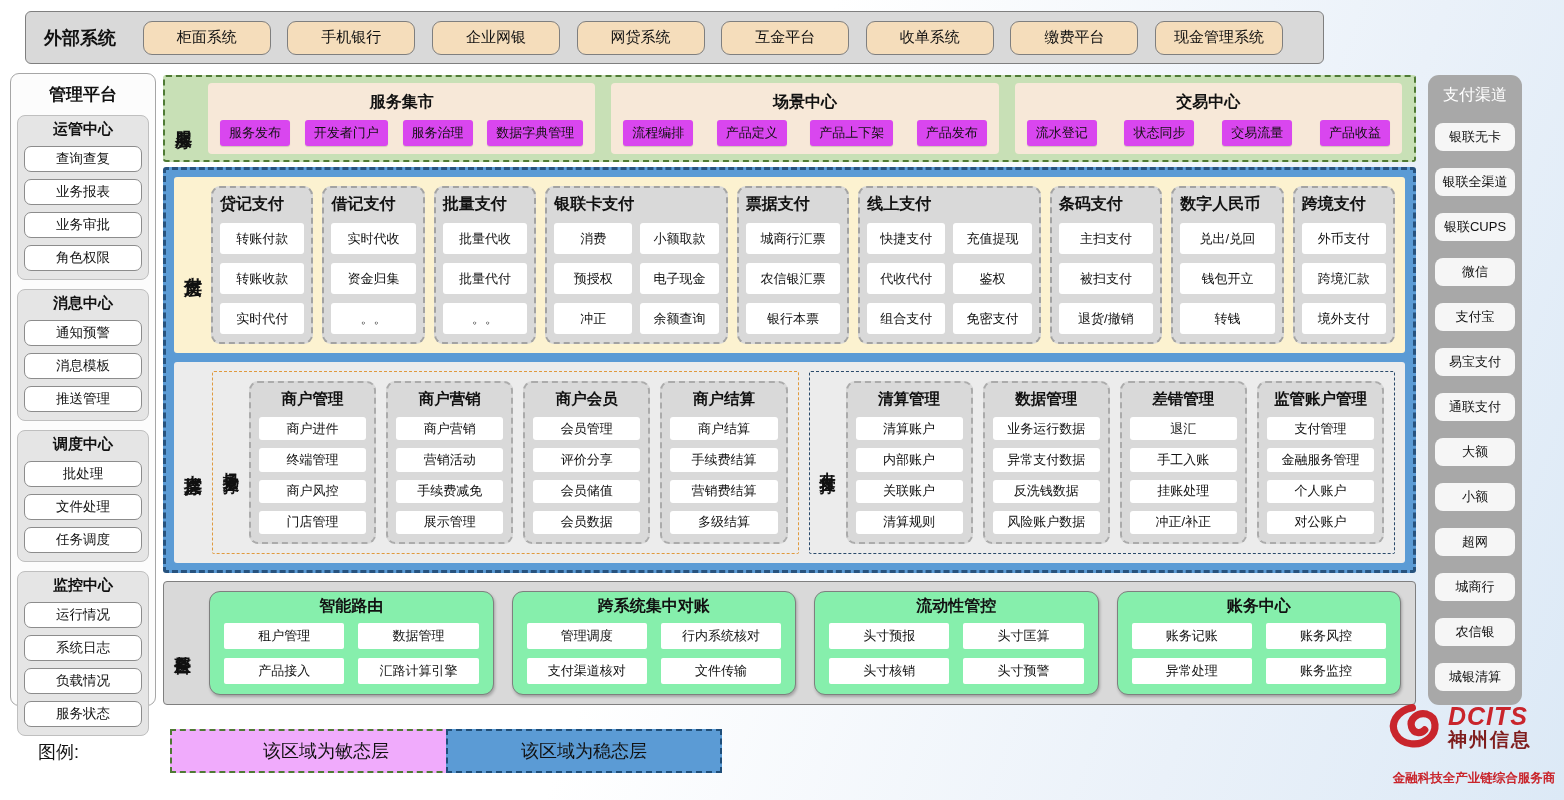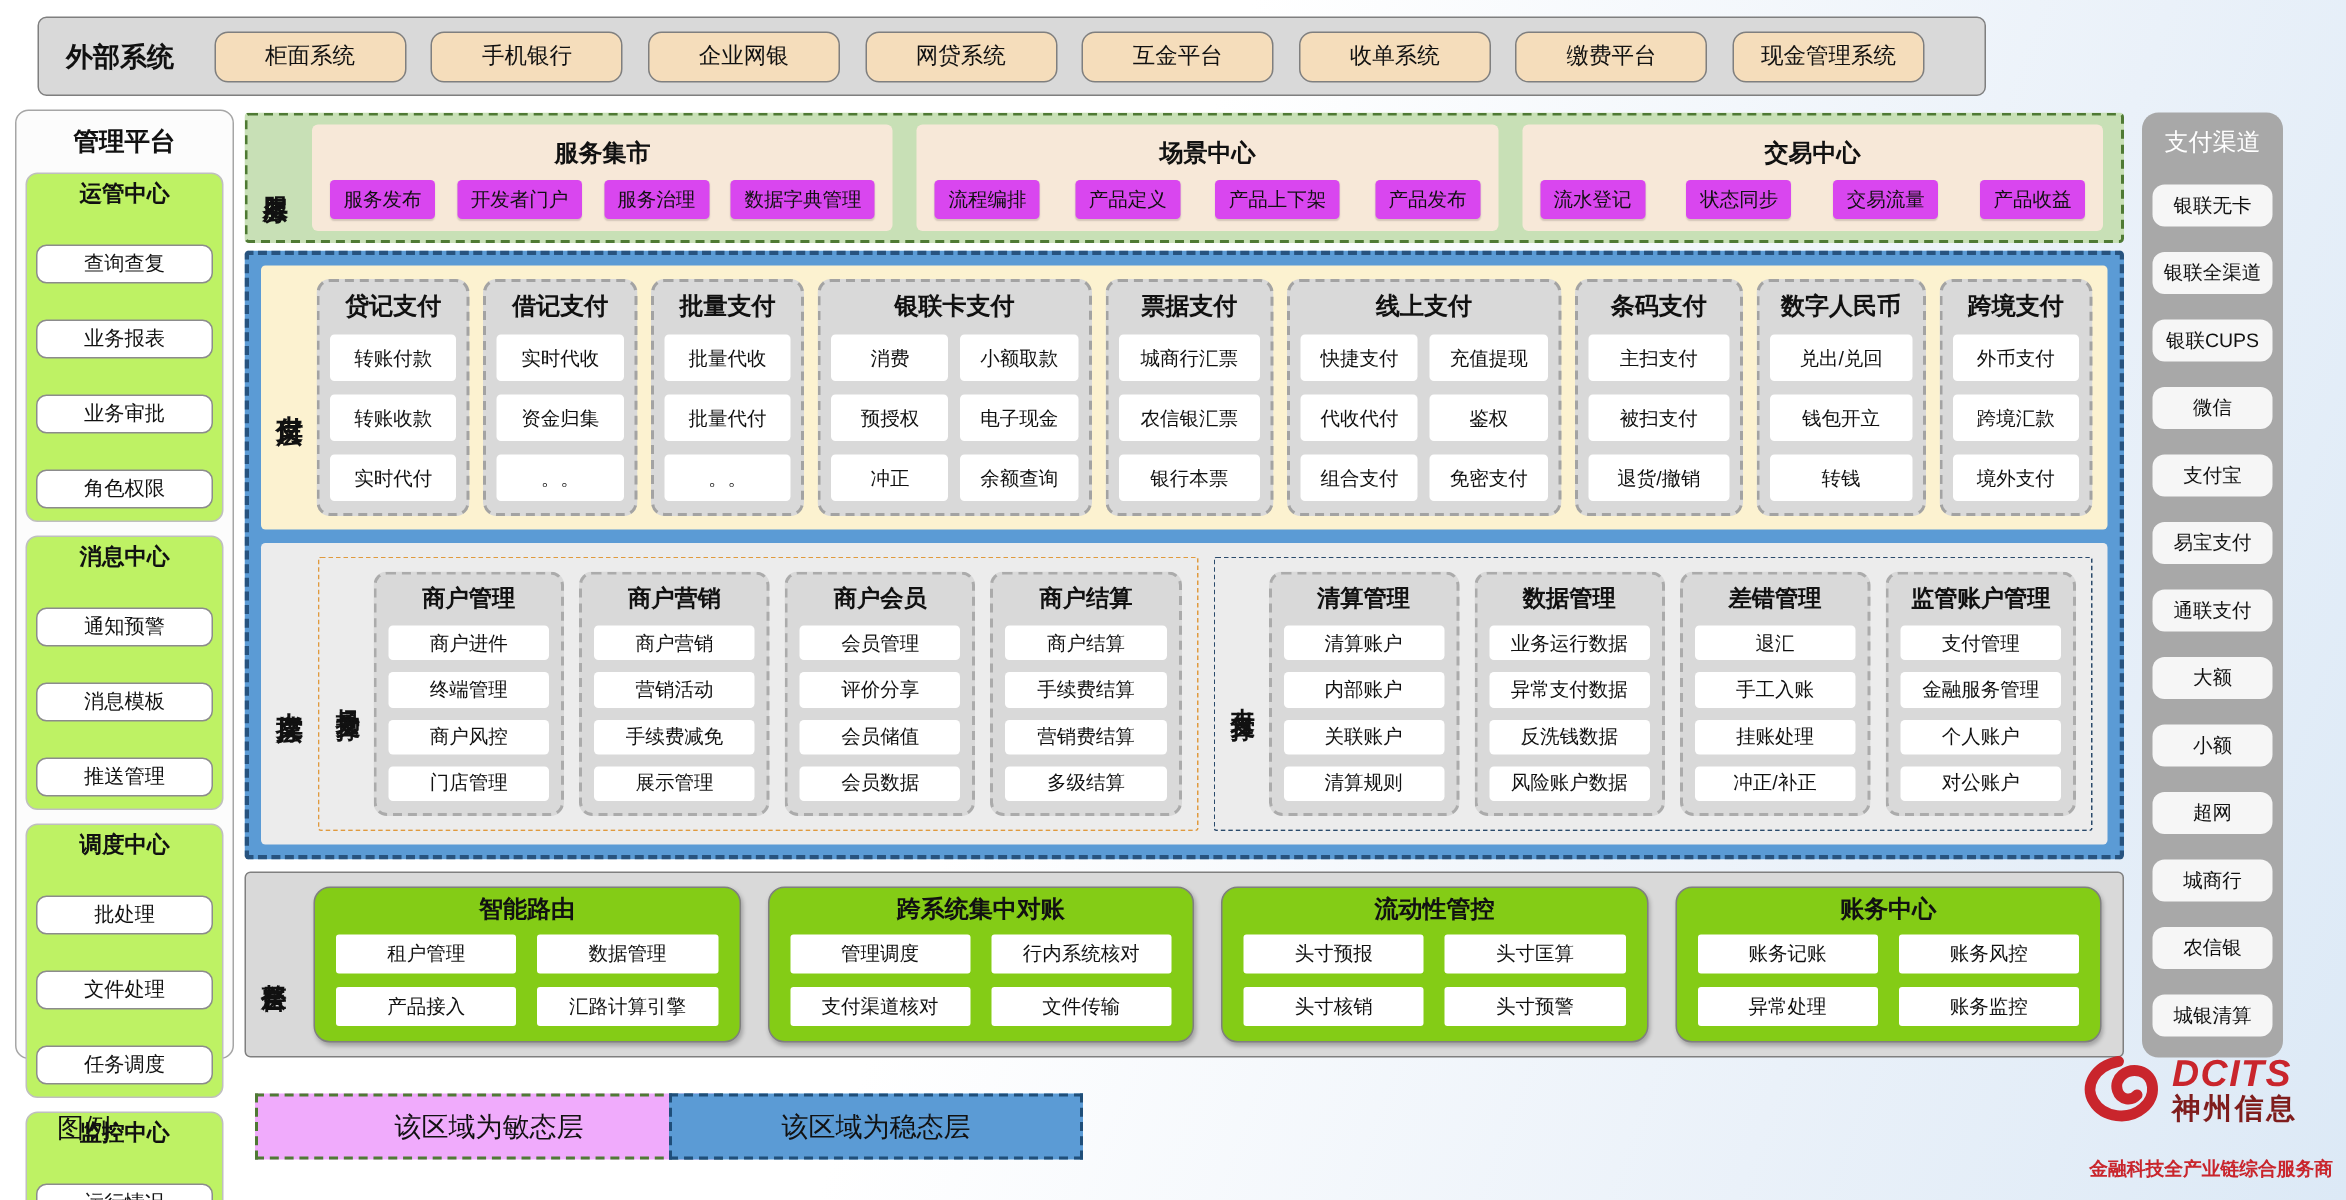--- a/index.html
+++ b/index.html
@@ -18,22 +18,22 @@
   .topbar-label { font-size:18px; font-weight:bold; white-space:nowrap; margin-right:10px; }
   .tanbtn { width:128px; height:34px; background:#f5ddbb; border:1.2px solid #7f7f7f;
     border-radius:9px; display:flex; align-items:center; justify-content:center;
     font-size:15px; white-space:nowrap; }
 
   
   .sidebar { left:10px; top:73px; width:146px; height:633px;
     background:#fcfcfc; border:1.5px solid #a6a6a6; border-radius:9px;
     display:flex; flex-direction:column; gap:9px; padding:7px 6px 8px; }
   .sidebar-title { text-align:center; font-weight:bold; font-size:17px; padding-top:2px; }
-  .sgroup { border:1.2px solid #bfbfbf; border-radius:8px; background:#bef264;
-    padding:4px 6px 8px; display:flex; flex-direction:column; gap:24px; }
+  .sgroup { border:1.2px solid #bfbfbf; border-radius:8px; background:#e5e5e5;
+    padding:4px 6px 8px; display:flex; flex-direction:column; gap:7px; }
   .sgroup-title { text-align:center; font-weight:bold; font-size:15px; }
   .sbtn { background:#fff; border:1.2px solid #8c8c8c; border-radius:7px;
     text-align:center; font-size:13.5px; padding:3px 0; white-space:nowrap; }
 
   
   .vlabel { writing-mode:vertical-lr; text-orientation:upright;
     font-weight:bold; letter-spacing:3px; line-height:1; text-align:center; white-space:nowrap; }
 
   
   .service { left:163px; top:75px; width:1253px; height:87px;
@@ -51,21 +51,21 @@
   .stable { left:163px; top:167px; width:1253px; height:406px;
     background:#5b9bd5; border:3px dashed #27537f; border-radius:3px;
     display:flex; flex-direction:column; gap:9px; padding:7px 8px; }
 
   
   .paylayer { flex:0 0 176px; background:#fcf2d0; border-radius:3px;
     display:flex; align-items:stretch; gap:9px; padding:9px 10px 9px 10px; }
   .paylayer .vlabel { font-size:18px; letter-spacing:2px; align-self:center; }
   .pay-col { background:#d9d9d9; border:2px dashed #a3a3a3; border-radius:9px;
     padding:6px 7px 8px; display:flex; flex-direction:column; gap:8px; }
-  .ptitle { text-align:center; font-weight:bold; font-size:16px; white-space:nowrap; }
+  .ptitle { font-weight:bold; font-size:16px; white-space:nowrap; }
   .pgrid1 { flex:1; display:grid; grid-template-columns:1fr; gap:9px; }
   .pgrid2 { flex:1; display:grid; grid-template-columns:1fr 1fr; gap:9px 8px; }
   .pitem { background:#fff; border-radius:3px; font-size:13px; display:flex;
     align-items:center; justify-content:center; padding:0 5px; white-space:nowrap; }
   .w-s { flex:1; } .w-m { flex:1.12; } .w-d { flex:1.95; }
 
   
   .supportlayer { flex:1; background:#ececec; border-radius:3px;
     display:flex; align-items:stretch; gap:10px; padding:9px 10px; }
   .supportlayer .vlabel { font-size:18px; letter-spacing:2px; align-self:center; }
@@ -77,21 +77,21 @@
   .sup-col { flex:1; background:#d9d9d9; border:2px dashed #ababab; border-radius:9px;
     padding:6px 8px 8px; display:flex; flex-direction:column; gap:7px; }
   .stitle { text-align:center; font-weight:bold; font-size:15.5px; white-space:nowrap; }
   .sgrid { flex:1; display:grid; grid-template-columns:1fr; gap:8px; }
 
   
   .integration { left:163px; top:581px; width:1253px; height:124px;
     background:#d9d9d9; border:1.5px solid #7f7f7f; border-radius:4px;
     display:flex; align-items:stretch; gap:18px; padding:9px 14px 9px 10px; }
   .integration .vlabel { font-size:17px; letter-spacing:1px; align-self:center; }
-  .int-box { flex:1; background:#84cc16; border:1.2px solid #7f7f7f; border-radius:11px;
+  .int-box { flex:1; background:#86efac; border:1.2px solid #7f7f7f; border-radius:11px;
     padding:4px 14px 10px; display:flex; flex-direction:column; gap:6px;
     box-shadow:1px 2px 3px rgba(0,0,0,.25); }
   .int-title { text-align:center; font-weight:bold; font-size:16px; }
   .int-grid { flex:1; display:grid; grid-template-columns:1fr 1fr; gap:9px 14px; }
   .ibtn { background:#fff; border-radius:2px; font-size:13px; display:flex;
     align-items:center; justify-content:center; white-space:nowrap; }
 
   
   .channels { left:1428px; top:75px; width:94px; height:630px;
     background:#a8a8a8; border-radius:11px; display:flex; flex-direction:column;

